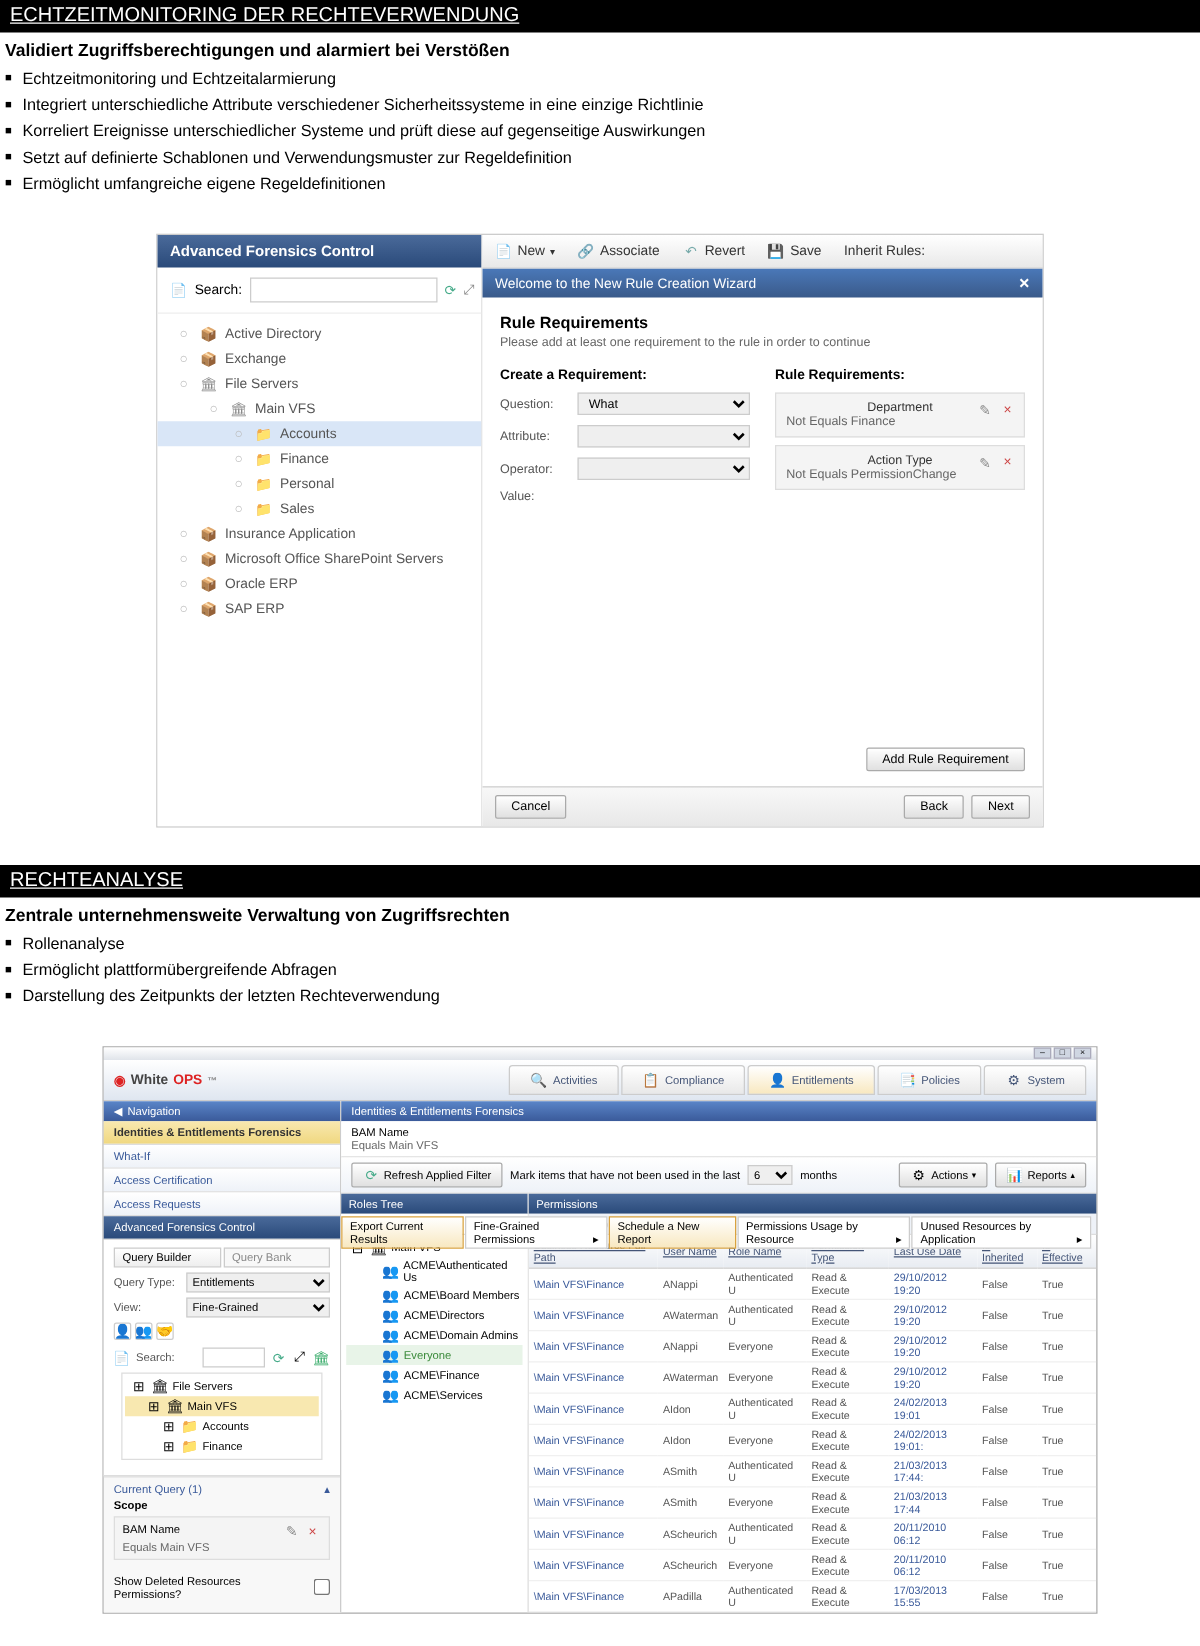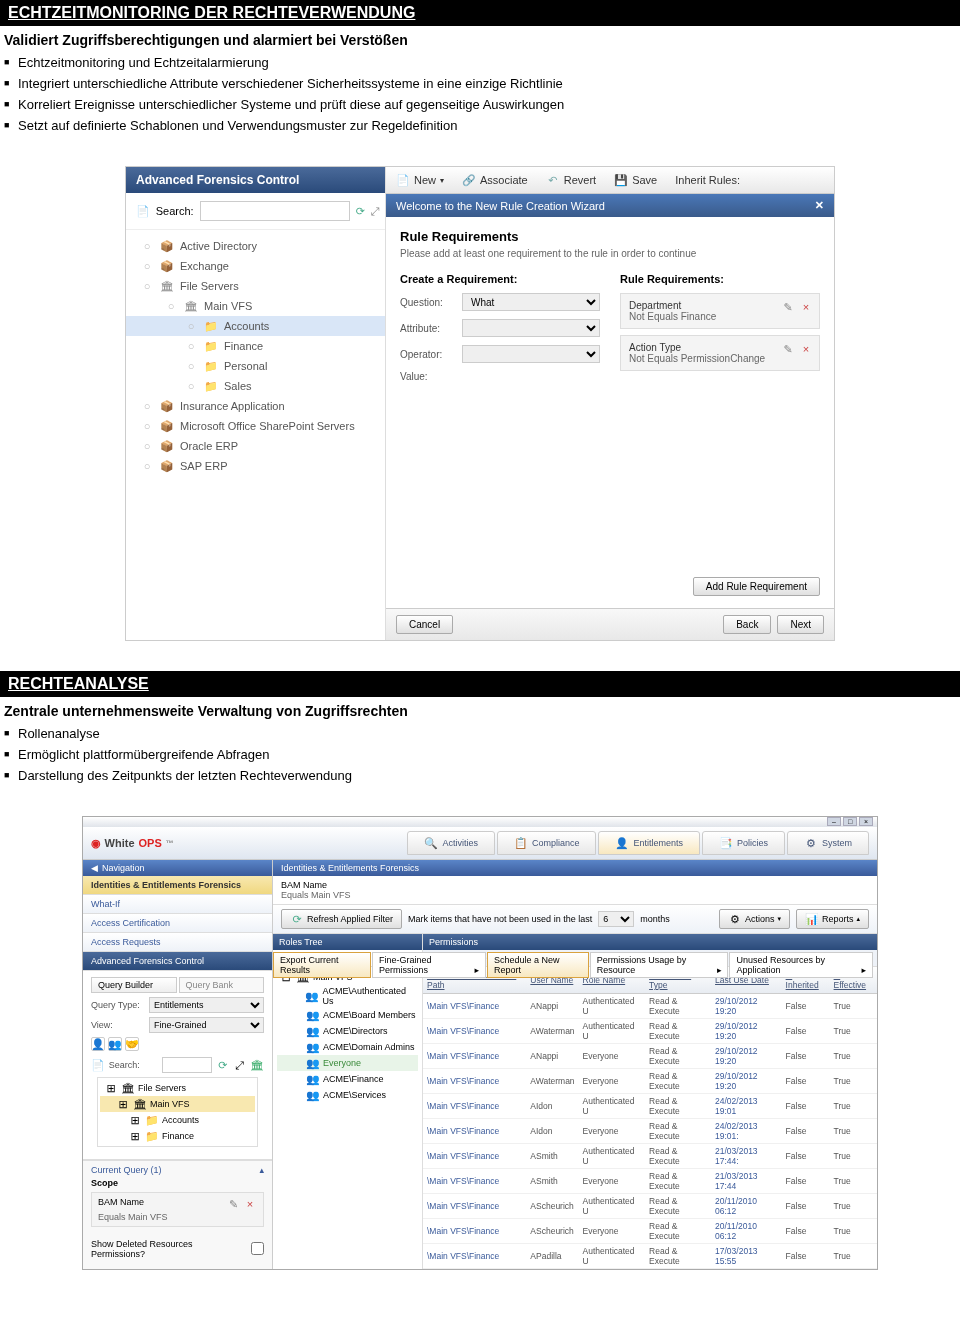--- a/index.html
+++ b/index.html
@@ -1,17 +1,17 @@
 <!DOCTYPE html>
 <html><head>
 <meta charset="utf-8">
 <style>
   * { box-sizing: border-box; margin: 0; padding: 0; }
   body { font-family: Arial, sans-serif; font-size: 13px; background: #fff; width: 960px; }
-  .section-header { background: #000; color: #fff; font-weight: bold; font-size: 16px; padding: 4px 8px; text-decoration: underline; }
+  .section-header { background: #000; color: #fff; font-weight: normal; font-size: 16px; padding: 4px 8px; text-decoration: underline; }
   .subtitle { font-weight: bold; padding: 6px 4px 4px; font-size: 14px; }
   .bullet-list { list-style: none; padding: 0 4px 20px; }
   .bullet-list li { padding: 3px 0 3px 14px; position: relative; font-size: 13px; }
   .bullet-list li::before { content: "■"; position: absolute; left: 0; font-size: 9px; top: 5px; }
   .screenshot-box { display: flex; justify-content: center; padding: 10px 0 30px; }
   
   .ss1 { display: flex; width: 710px; height: 475px; border: 1px solid #ccc; font-size: 11px; background: #f0f0f0; }
   .ss1-left { width: 260px; background: #fff; border-right: 1px solid #ddd; display: flex; flex-direction: column; }
   .ss1-afc { background: linear-gradient(#4a6a9a,#2a4a7a); color: #fff; padding: 6px 10px; font-weight: bold; font-size: 12px; }
   .ss1-search { display: flex; align-items: center; padding: 8px 10px; gap: 6px; border-bottom: 1px solid #eee; }
@@ -37,21 +37,21 @@
   .ss1-wiz-body { padding: 12px 14px; flex: 1; display: flex; flex-direction: column; }
   .ss1-wiz-title { font-weight: bold; font-size: 13px; margin-bottom: 4px; }
   .ss1-wiz-desc { color: #666; font-size: 10px; margin-bottom: 14px; }
   .ss1-cols { display: flex; gap: 20px; flex: 1; }
   .ss1-col { flex: 1; }
   .ss1-col-hdr { font-weight: bold; margin-bottom: 8px; font-size: 11px; }
   .ss1-field { display: flex; align-items: center; margin-bottom: 8px; gap: 8px; }
   .ss1-field label { width: 54px; color: #555; font-size: 10px; }
   .ss1-field input, .ss1-field select { flex: 1; border: 1px solid #ccc; padding: 2px 4px; font-size: 10px; height: 18px; }
   .ss1-req { background: #f4f4f4; border: 1px solid #ddd; padding: 6px 8px; margin-bottom: 6px; position: relative; font-size: 10px; }
-  .ss1-req-name { color: #333; }
+  .ss1-req-name { color: #333; text-align: center; }
   .ss1-req-val { color: #666; }
   .ss1-req-icons { position: absolute; right: 6px; top: 6px; display: flex; gap: 4px; }
   .ss1-dialog-footer { background: linear-gradient(#f8f8f8,#e8e8e8); border-top: 1px solid #ccc; padding: 6px 10px; display: flex; justify-content: space-between; }
   .ss1-btn { background: linear-gradient(#fff,#e0e0e0); border: 1px solid #aaa; padding: 3px 12px; font-size: 10px; border-radius: 2px; }
   .ss1-btn-grp { display: flex; gap: 6px; }
   
   .ss2 { width: 796px; border: 1px solid #aaa; font-size: 9px; background: #fff; }
   .ss2-titlebar { background: linear-gradient(#fff,#e0e4ea); height: 10px; display: flex; justify-content: flex-end; padding: 0 4px; gap: 2px; }
   .ss2-wbtn { width: 14px; height: 9px; background: #cfd6e2; border: 1px solid #aab; font-size: 7px; text-align: center; line-height: 7px; }
   .ss2-menubar { display: flex; justify-content: space-between; background: linear-gradient(#fff,#dfe6f0); padding: 4px 8px; border-bottom: 1px solid #ccc; align-items: center; }
@@ -106,20 +106,21 @@
 </head>
 <body>
 
 <div class="section-header">ECHTZEITMONITORING DER RECHTEVERWENDUNG</div>
 <div class="subtitle">Validiert Zugriffsberechtigungen und alarmiert bei Verstößen</div>
 <ul class="bullet-list" id="s1-bullets">
     <li>Echtzeitmonitoring und Echtzeitalarmierung</li>
     <li>Integriert unterschiedliche Attribute verschiedener Sicherheitssysteme in eine einzige Richtlinie</li>
     <li>Korreliert Ereignisse unterschiedlicher Systeme und prüft diese auf gegenseitige Auswirkungen</li>
     <li>Setzt auf definierte Schablonen und Verwendungsmuster zur Regeldefinition</li>
+    <li>Ermöglicht umfangreiche eigene Regeldefinitionen</li>
   </ul>
 
 <div class="screenshot-box">
   <div class="ss1">
     <div class="ss1-left">
       <div class="ss1-afc">Advanced Forensics Control</div>
       <div class="ss1-search">
         <span class="ic">📄</span>
         <span>Search:</span>
         <input style="">

